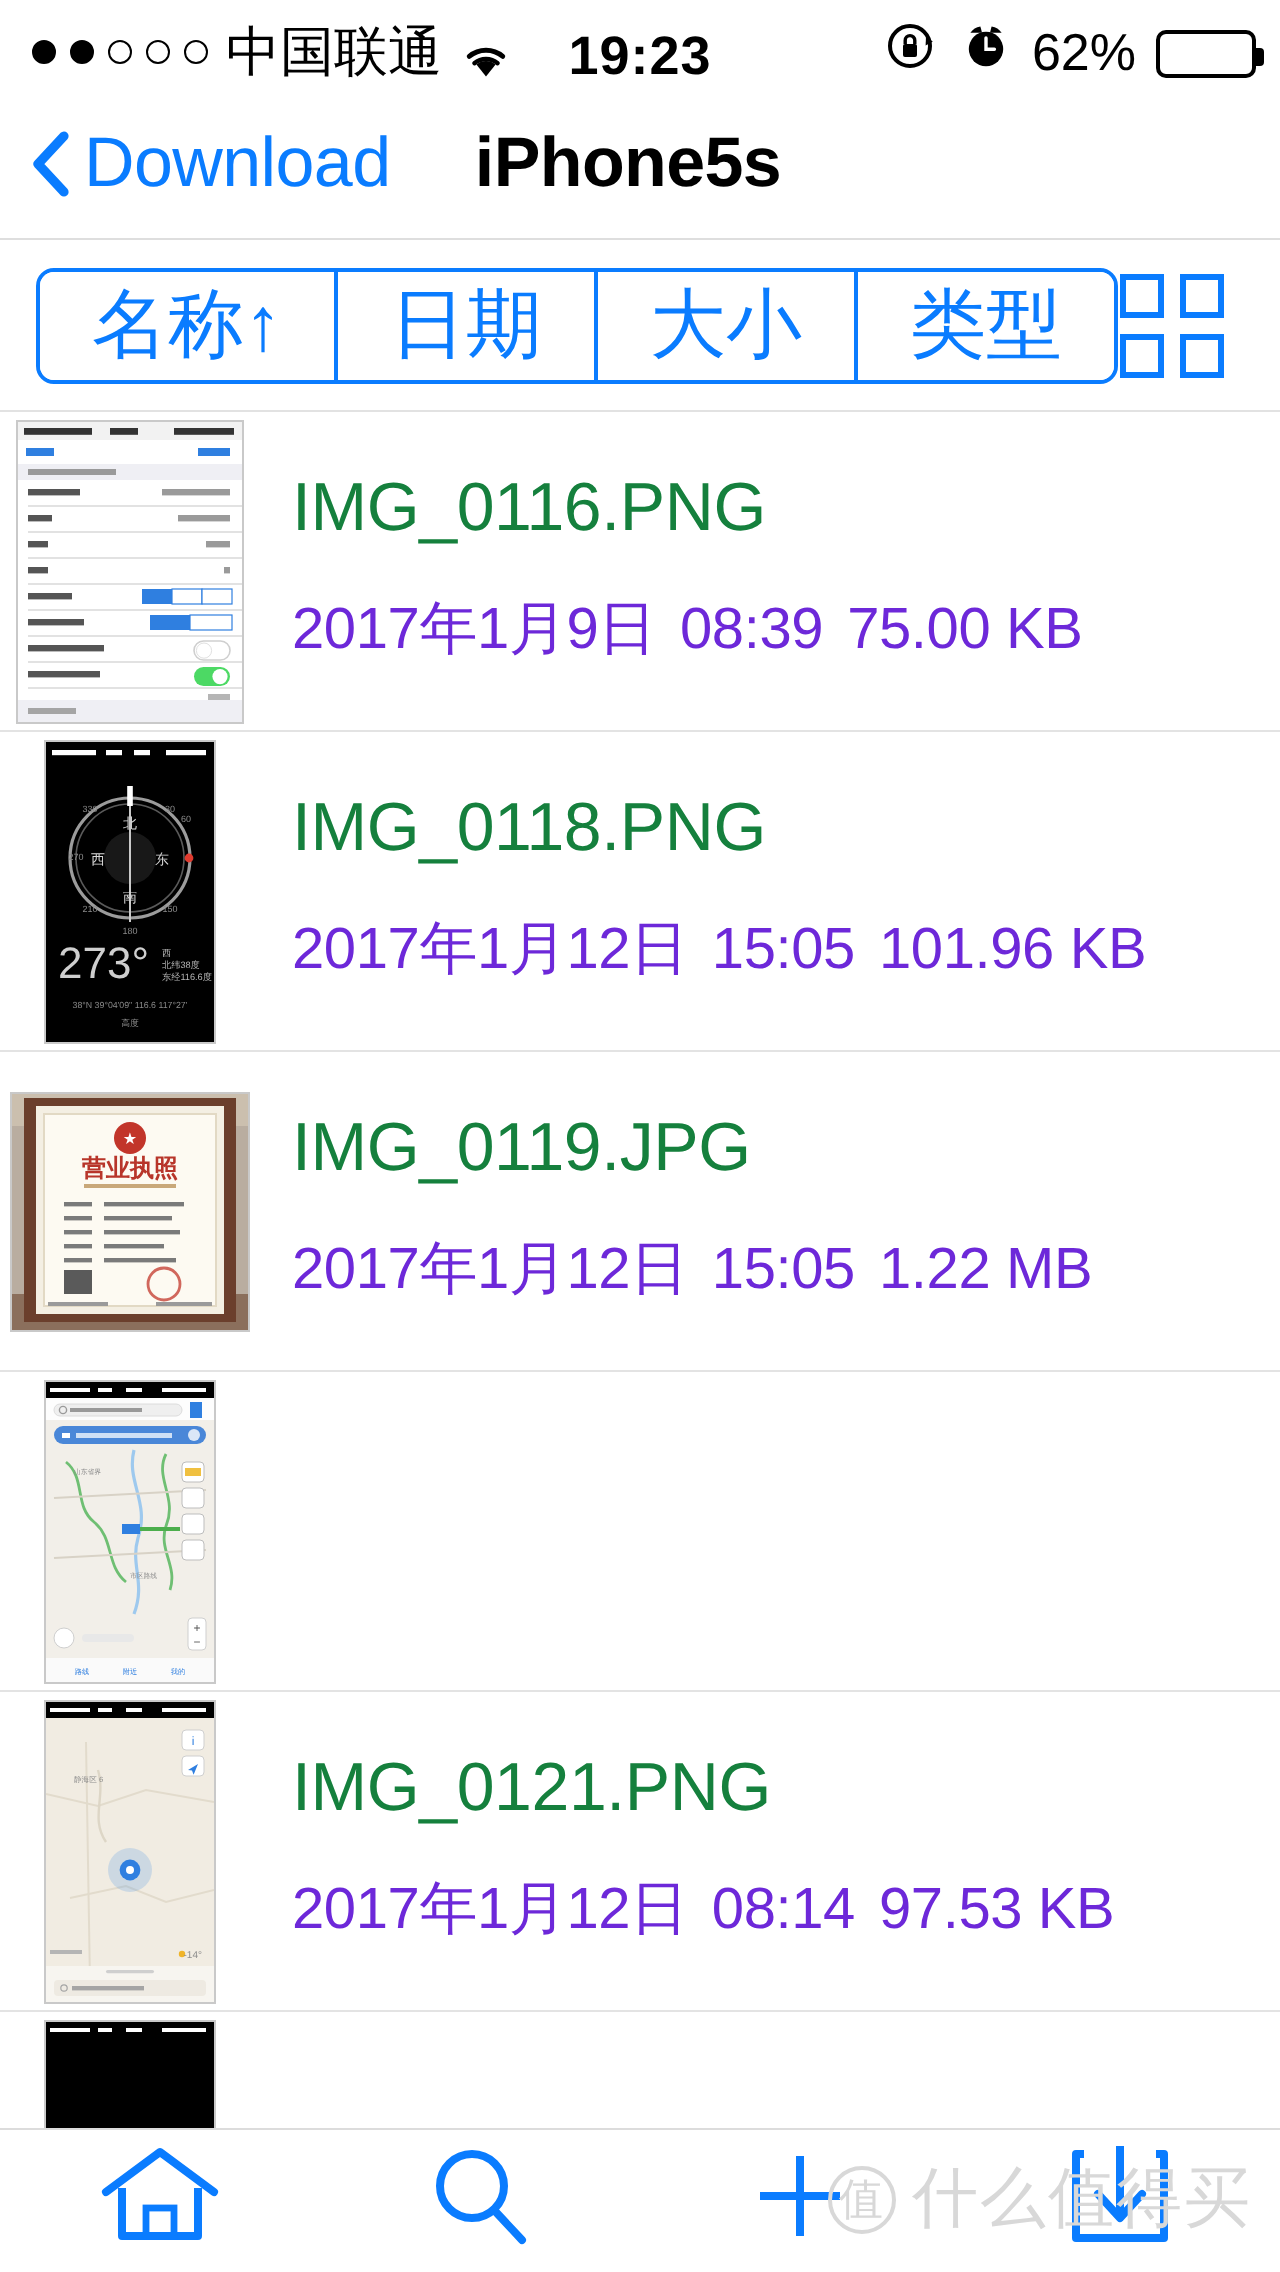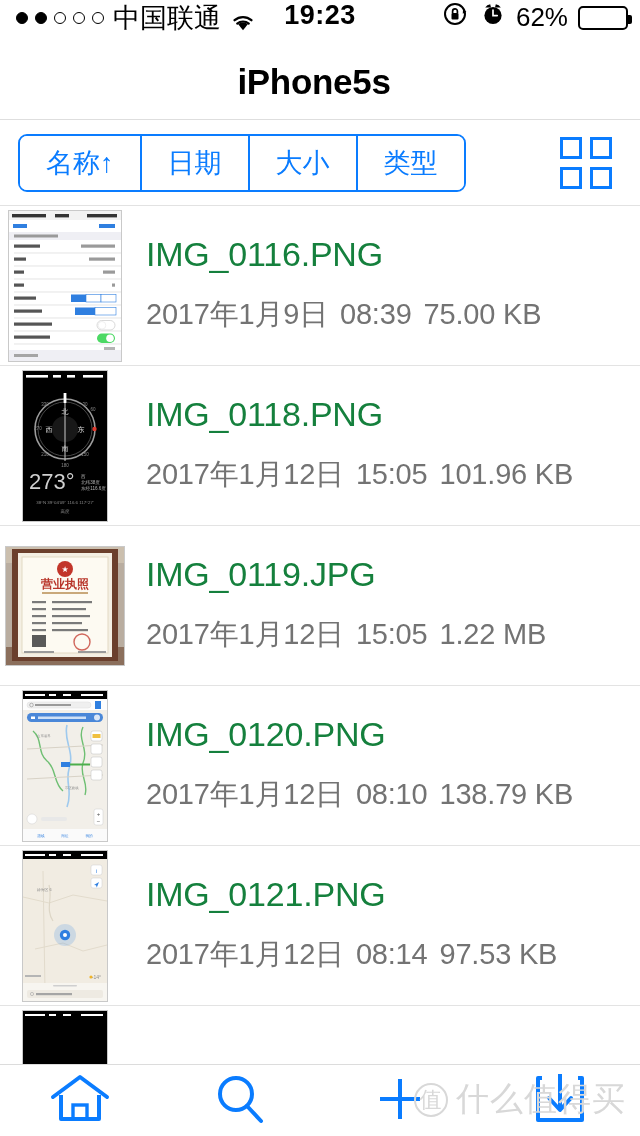--- a/index.html
+++ b/index.html
@@ -7,21 +7,21 @@
   body {
     font-family:"Liberation Sans","DejaVu Sans",sans-serif;
     background:#ffffff;
     overflow:hidden;
     position:relative;
   }
 
   
   .statusbar{
     height:44px; width:640px;
-    display:flex; align-items:flex-start;
+    display:flex; align-items:flex-end;
     color:#000; font-size:26px; font-weight:600;
     position:relative;
   }
   .sb-left{ display:flex; align-items:center; gap:9px; padding-left:16px; }
   .dots{ display:flex; align-items:center; gap:7px; }
   .dot{ width:12px;height:12px;border-radius:50%;border:1.8px solid #000; }
   .dot.filled{ background:#000; }
   .carrier{ font-size:27px; font-weight:500; letter-spacing:0px; }
   .wifi{ display:inline-block; width:26px; height:20px; position:relative; }
   .sb-center{
@@ -70,21 +70,21 @@
     height:86px; width:640px; background:#fff;
     display:flex; align-items:center; padding:0 18px;
     border-bottom:1px solid #e2e2e2;
   }
   .segment{
     display:flex; height:58px; border:2px solid #0a7cff;
     border-radius:9px; overflow:hidden;
   }
   .seg-item{
     display:flex; align-items:center; justify-content:center;
-    padding:0 26px; color:#0a7cff; font-size:27px;
+    padding:0 26px; color:#0a7cff; font-size:38px;
     border-right:2px solid #0a7cff; cursor:pointer; background:#fff;
     white-space:nowrap;
   }
   .seg-item:last-child{ border-right:none; }
   .grid-icon{
     margin-left:auto; margin-right:10px;
     display:grid; grid-template-columns:22px 22px; grid-template-rows:22px 22px;
     gap:8px; cursor:pointer;
   }
   .grid-icon i{ border:3px solid #0a7cff; display:block; }
@@ -102,21 +102,21 @@
   .thumb{
     border:1px solid #c9c9c9; background:#fff; overflow:hidden;
     position:relative;
   }
   .thumb svg{ display:block; }
   .meta{ padding-left:16px; }
   .fname{
     font-size:34px; color:#15803d; letter-spacing:-.2px; line-height:1.1;
   }
   .fsub{
-    font-size:29px; color:#737373; margin-top:22px; letter-spacing:-.2px;
+    font-size:29px; color:#6d28d9; margin-top:22px; letter-spacing:-.2px;
   }
   .fsub .gap{ display:inline-block; width:12px; }
 
   
   .toolbar{
     position:absolute; bottom:0; left:0; width:640px; height:72px;
     background:#fff; border-top:1px solid #dcdcdc;
     display:flex; align-items:center;
   }
   .tb-btn{
@@ -177,20 +177,28 @@
       </svg>
     </span>
     <span class="pct">62%</span>
     <span class="batt">
       <span class="batt-fill" style="width:100%"></span>
     </span>
   </div>
 </div>
 
 <div class="navbar">
+  <div class="backbtn">
+    <span class="chev">
+      <svg width="22" height="34" viewBox="0 0 22 34">
+        <path d="M18 3 L5 17 L18 31" stroke="#0a7cff" stroke-width="4.6" fill="none" stroke-linecap="round" stroke-linejoin="round"></path>
+      </svg>
+    </span>
+    <span class="back-label">Download</span>
+  </div>
   <div class="nav-title">iPhone5s</div>
 </div>
 
 <div class="sortbar">
   <div class="segment">
     <div class="seg-item">名称↑</div>
     <div class="seg-item">日期</div>
     <div class="seg-item">大小</div>
     <div class="seg-item">类型</div>
   </div>
@@ -431,26 +439,20 @@
           <rect x="18" y="126" width="26" height="4" rx="2" fill="#e8e8e8"></rect>
           <rect x="0" y="138" width="84" height="12" fill="#fafafa"></rect>
           <g fill="#2f7fe0" font-size="3.6" font-family="sans-serif" text-anchor="middle">
             <text x="18" y="146">路线</text>
               <text x="42" y="146">附近</text>
               <text x="66" y="146">我的</text>
           </g>
         </svg>
       </div>
     </div>
-    <div class="meta">
-      <div class="fname">IMG_0120.PNG</div>
-      <div class="fsub">
-        <span>2017年1月12日</span><span class="gap"></span><span>08:10</span><span class="gap"></span><span>138.79 KB</span>
-      </div>
-    </div>
   </div>
 
   <div class="row">
     <div class="thumb-wrap">
       <div class="thumb">
         <svg width="84" height="150" viewBox="0 0 84 150">
           <rect width="84" height="150" fill="#f1ece2"></rect>
           <rect x="0" y="0" width="84" height="8" fill="#000"></rect>
           <g fill="#fff">
             <rect x="2" y="3" width="20" height="2"></rect>

